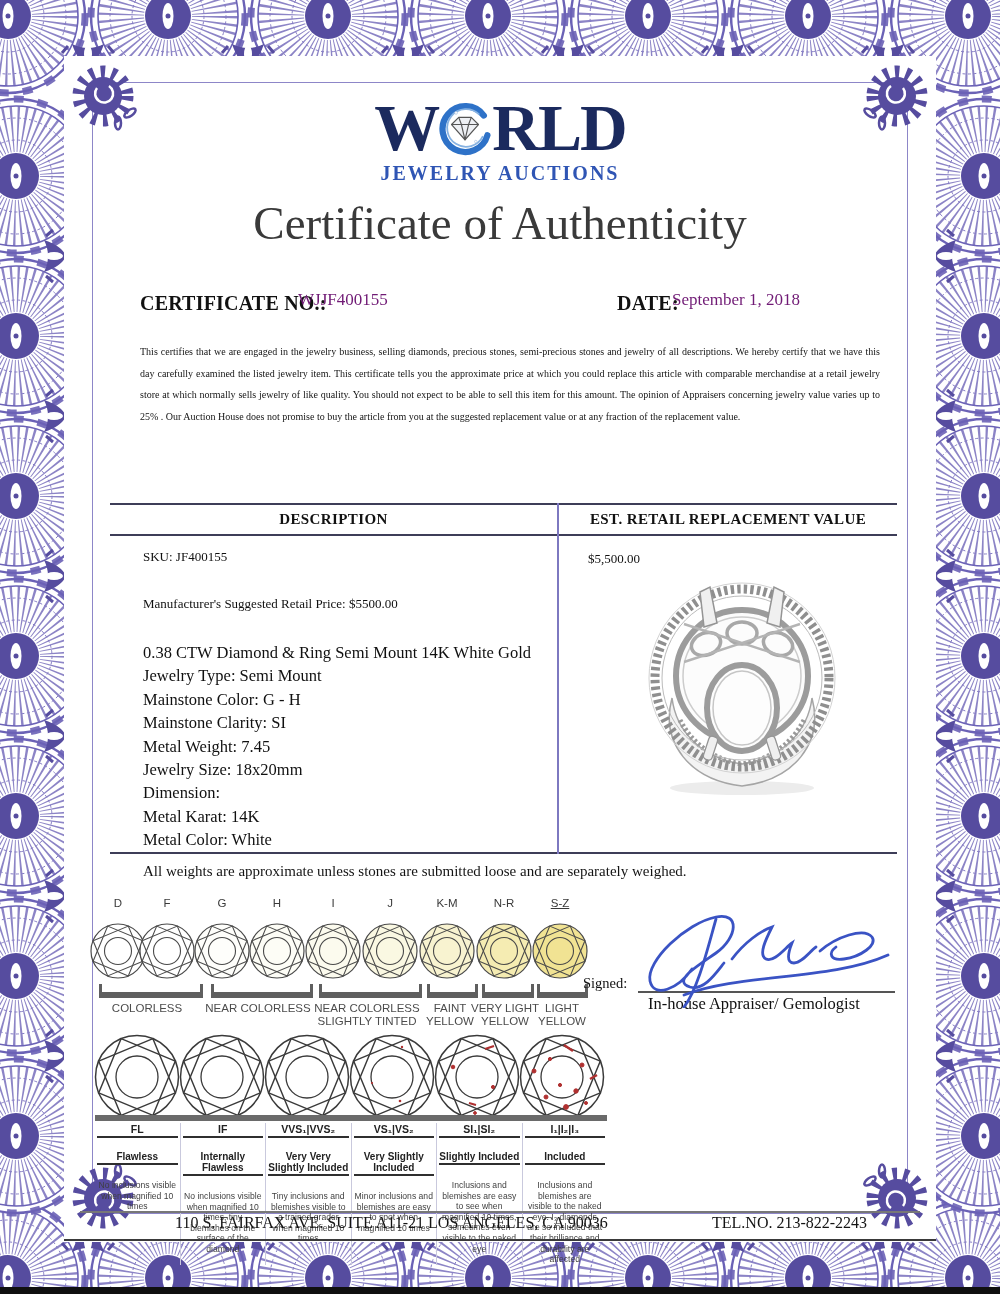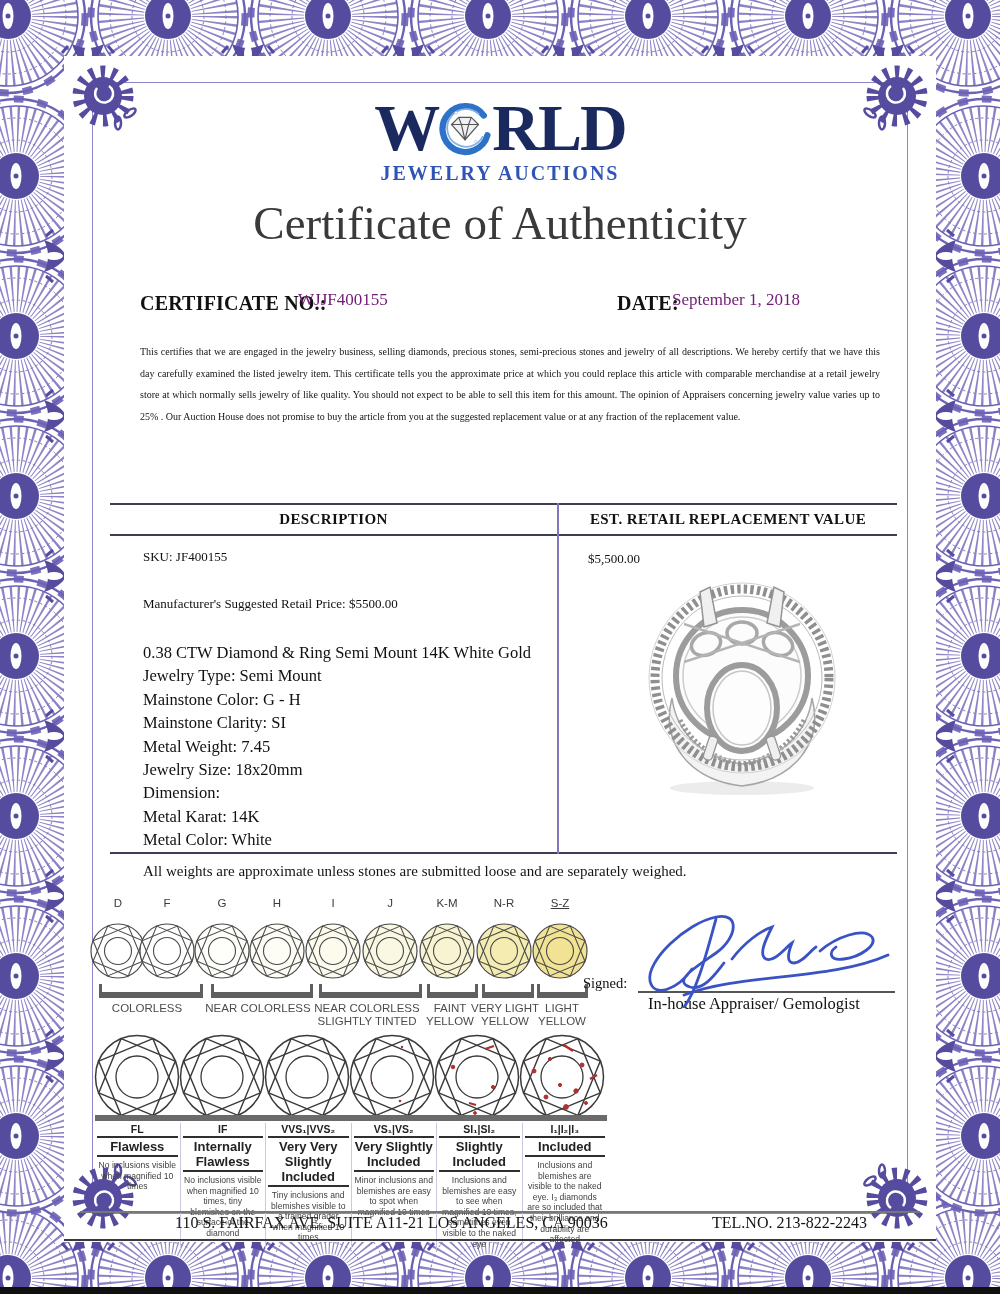--- a/index.html
+++ b/index.html
@@ -45,21 +45,21 @@
 
   .signed-label{left:583px;top:975px;font-size:14.5px;color:#111;}
   .sig-line{left:638px;top:991px;width:257px;height:1.5px;background:#555;}
   .signer-title{left:648px;top:994px;font-size:16.5px;color:#111;}
 
   .clarity-bar{left:95px;top:1115px;width:512px;height:6px;background:#6a6a6a;}
   .clarity-table{left:95px;top:1123px;width:512px;display:flex;}
   .ccol{width:85.3px;text-align:center;}
   .ccol + .ccol{border-left:1px solid #c9c9dd;}
   .cgrade{font-weight:bold;font-size:10.5px;color:#222;border-bottom:2px solid #2f2f2f;padding-bottom:1px;margin:0 2px;}
-  .cname{font-weight:bold;font-size:13px;color:#222;border-bottom:2px solid #2f2f2f;padding:1px 0;margin:0 2px;}
+  .cname{font-weight:bold;font-size:10px;color:#222;border-bottom:2px solid #2f2f2f;padding:1px 0;margin:12px 2px;}
   .cdesc{font-size:8.6px;line-height:10.6px;color:#3f3f3f;padding:3px 3px 0 3px;}
 
   .footer-top-line{left:80px;top:1211px;width:840px;height:1.5px;background:#777;}
   .footer-bot-line{left:64px;top:1239px;width:872px;height:2px;background:#3a3a3a;}
   .footer-text{font-size:16px;color:#141414;}
   .addr{left:175px;top:1214px;}
   .tel{left:700px;top:1214px;margin-left:12px;}
   .bottom-black{left:0;top:1287px;width:1000px;height:7px;background:#101010;}
 </style>
 </head>

